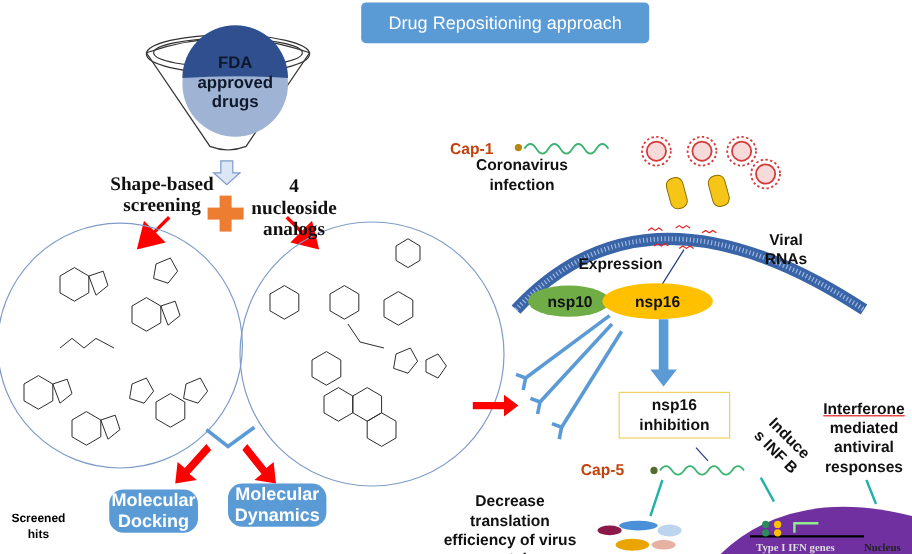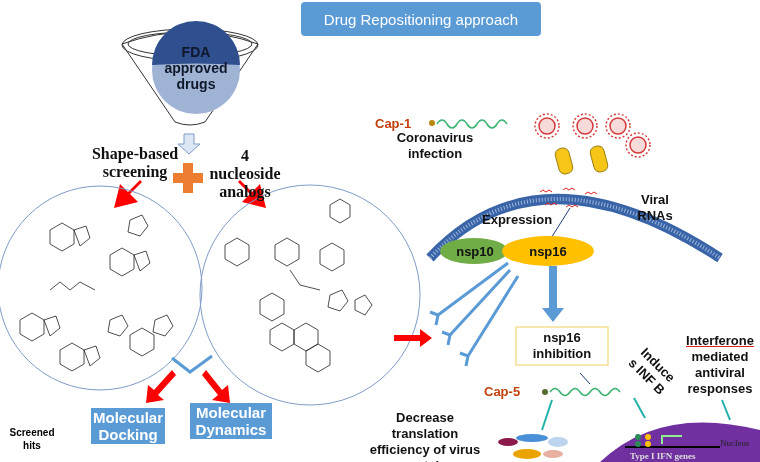--- a/index.html
+++ b/index.html
@@ -1,20 +1,20 @@
 <!DOCTYPE html>
 <html><head>
 <meta charset="utf-8">
 <style>
   html,body{margin:0;padding:0;background:#fff;}
   body{width:760px;height:462px;position:relative;overflow:hidden;font-family:"Liberation Sans",sans-serif;}
   .abs{position:absolute;}
   .title-box{left:301px;top:2px;width:240px;height:34px;background:#5b9bd5;border-radius:4px;color:#fff;font-weight:normal;font-size:15px;display:flex;align-items:center;justify-content:center;}
   .serif-lbl{font-family:"Liberation Serif",serif;font-weight:bold;font-size:16px;color:#111;text-align:center;line-height:18px;}
-  .blue-btn{background:#5b9bd5;border-radius:0;color:#fff;font-weight:bold;font-size:15px;text-align:center;line-height:17px;display:flex;align-items:center;justify-content:center;}
+  .blue-btn{background:#5b9bd5;border-radius:12px;color:#fff;font-weight:bold;font-size:15px;text-align:center;line-height:17px;display:flex;align-items:center;justify-content:center;}
   .lbl{font-weight:bold;font-size:13px;color:#111;text-align:center;line-height:16px;}
   .red{color:#c2410c;}
   svg{position:absolute;left:0;top:0;}
   .mol{stroke:#222;stroke-width:0.8;fill:none;}
 </style>
 </head>
 <body>
 
 <svg width="760" height="462">
 
@@ -209,13 +209,13 @@
   <div>responses</div>
 </div>
 
 <div class="abs lbl" style="left:365px;top:410px;width:120px;">
   <div>Decrease translation</div>
   <div>efficiency of virus</div>
   <div>protein</div>
 </div>
 
 <div class="abs" style="left:630px;top:451px;font-family:'Liberation Serif',serif;font-size:9px;color:#ddd;font-weight:bold;">Type I IFN genes</div>
-<div class="abs" style="left:720px;top:438px;font-family:'Liberation Serif',serif;font-size:9px;color:#222;font-weight:normal;">Nucleus</div>
+<div class="abs" style="left:720px;top:451px;font-family:'Liberation Serif',serif;font-size:9px;color:#222;font-weight:bold;">Nucleus</div>
 
 </body></html>

